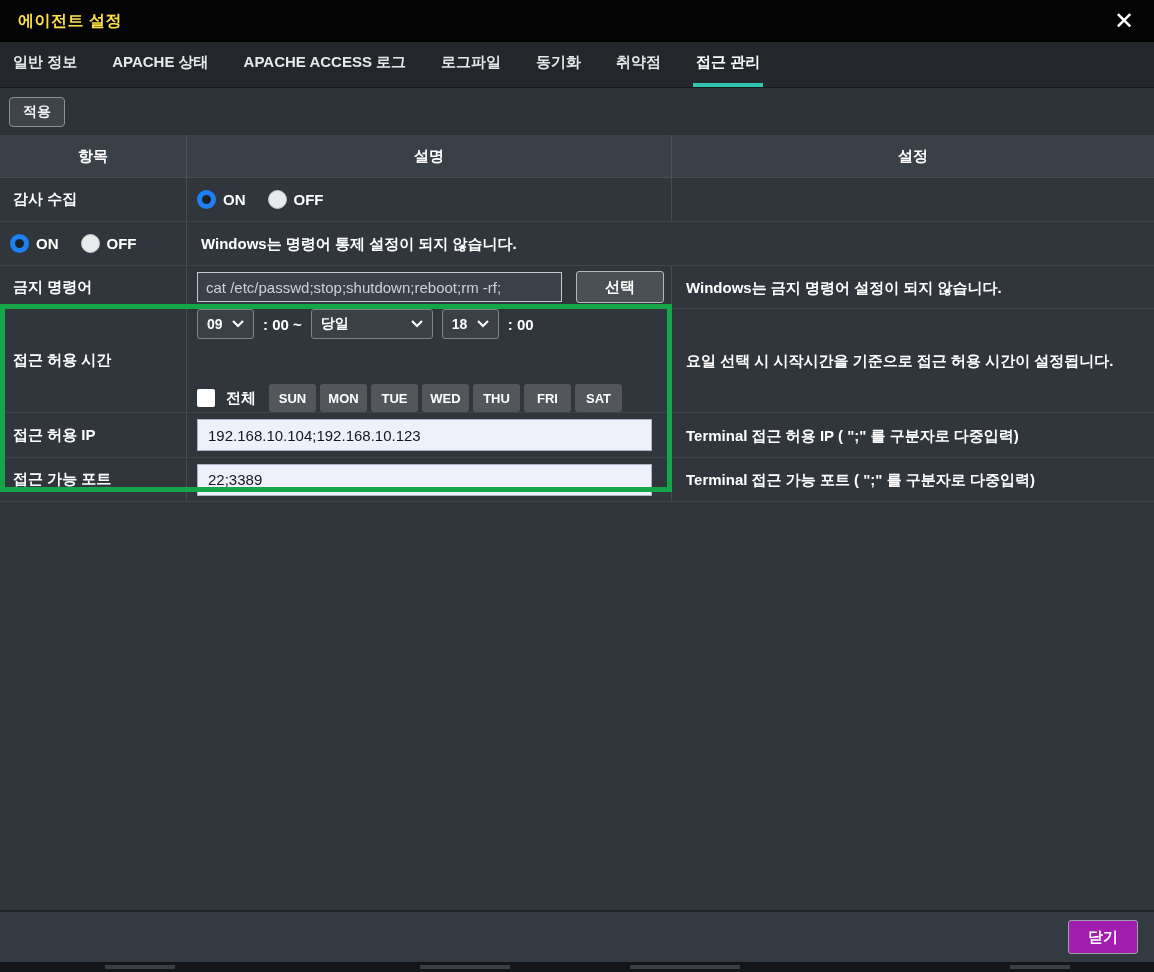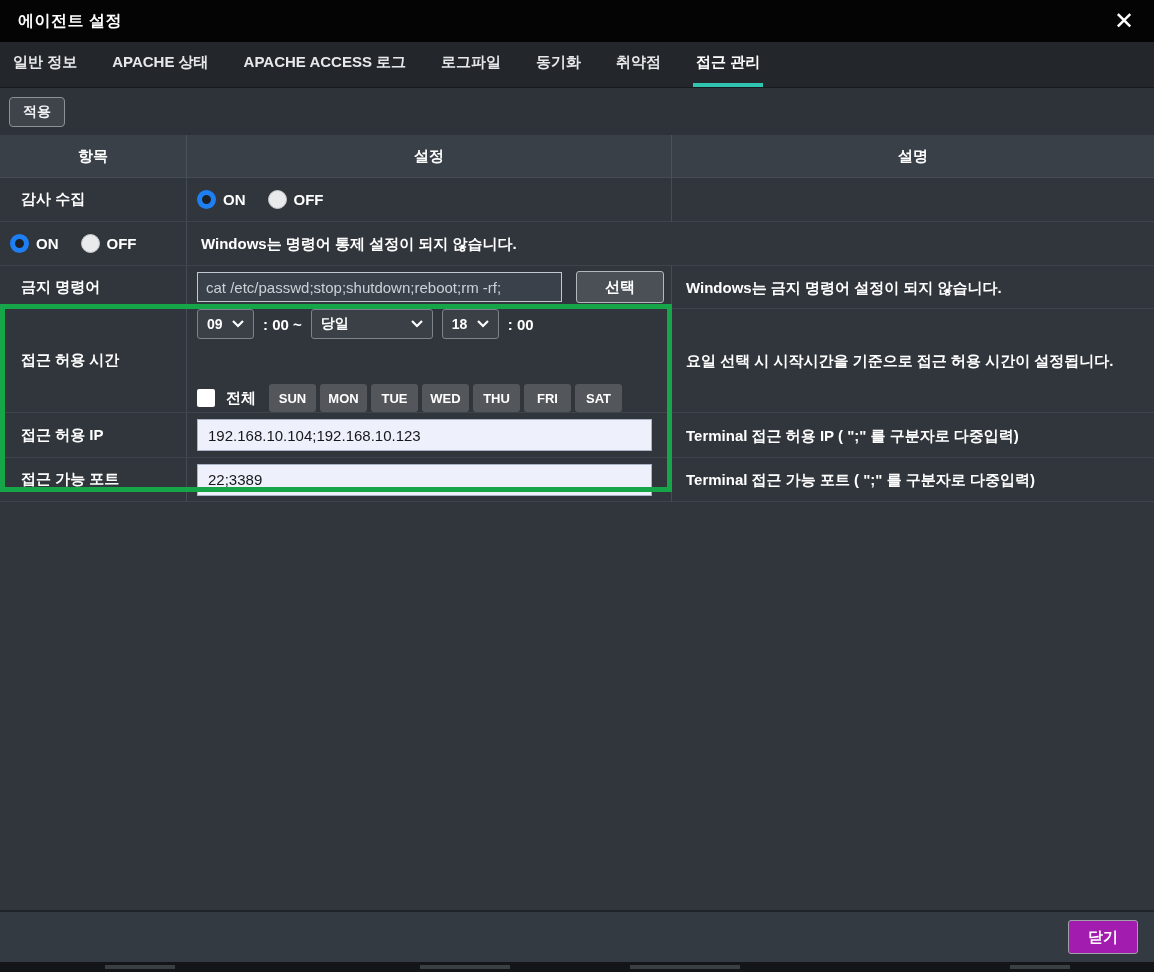--- a/index.html
+++ b/index.html
@@ -2,40 +2,40 @@
 <html><head>
 <meta charset="utf-8">
 <style>
   * { margin:0; padding:0; box-sizing:border-box; }
   html,body { width:1154px; height:972px; overflow:hidden; background:#30363c;
     font-family:"Liberation Sans","DejaVu Sans",sans-serif; }
   .dialog { position:relative; width:1154px; height:972px; display:flex; flex-direction:column; background:#30363c; }
 
   
   .titlebar { height:42px; background:#040405; display:flex; align-items:center; padding:0 18px; flex:0 0 auto; }
-  .title { font-size:16px; font-weight:700; color:#ffffff; letter-spacing:0.5px; }
+  .title { font-size:16px; font-weight:700; color:#fde047; letter-spacing:0.5px; }
   .close-x { margin-left:auto; color:#ffffff; font-size:24px; line-height:1; cursor:pointer; font-weight:400; padding:0 2px; }
 
   
   .tabbar { height:46px; background:#23272c; display:flex; align-items:stretch; padding-left:10px; gap:29px; flex:0 0 auto; border-bottom:1px solid #17191c; }
   .tab { display:flex; align-items:center; color:#e6e8ea; font-weight:700; font-size:15px; border-bottom:4px solid transparent; padding:0 3px; cursor:pointer; white-space:nowrap; }
   .tab.active { border-bottom-color:#31c4b0; color:#ffffff; }
 
   
   .toolbar { height:47px; background:#2d3338; display:flex; align-items:center; padding:0 9px; flex:0 0 auto; }
   .btn { background:#3f444b; border:1px solid #8d9196; border-radius:4px; color:#f2f3f5; font-weight:700; font-size:14px; padding:5px 13px; cursor:pointer; }
 
   
   .thead { height:43px; background:#394048; display:grid; grid-template-columns:187px 485px 1fr; border-bottom:1px solid #454c54; flex:0 0 auto; }
   .th { display:flex; align-items:center; justify-content:center; font-weight:700; color:#ffffff; font-size:15px; border-right:1px solid #4a525a; }
   .th:last-child { border-right:none; }
 
   .trow { display:grid; grid-template-columns:187px 485px 1fr; border-bottom:1px solid #3d444b; background:#30363c; flex:0 0 auto; }
   .td { display:flex; align-items:center; color:#ffffff; }
-  .td-item { padding-left:21px; font-weight:700; font-size:15px; border-right:1px solid #444c54; }
+  .td-item { padding-left:13px; font-weight:700; font-size:15px; border-right:1px solid #444c54; }
   .td-set { padding-left:10px; border-right:1px solid #444c54; }
   .td-desc { padding:0 14px; font-weight:700; font-size:15px; line-height:1.4; }
 
   
   .radio-group { display:flex; align-items:center; gap:22px; }
   .radio-opt { display:flex; align-items:center; gap:7px; cursor:pointer; }
   .radio { width:19px; height:19px; border-radius:50%; flex:0 0 auto; }
   .radio.on { border:5px solid #1e7ff2; background:#1d2126; }
   .radio.off { background:#e9eaeb; border:1px solid #c7c9cc; }
   .radio-label { color:#ffffff; font-weight:700; font-size:15px; }
@@ -111,22 +111,22 @@
         <span>접근 관리</span>
       </div>
   </div>
 
   <div class="toolbar">
     <button class="btn">적용</button>
   </div>
 
   <div class="thead">
     <div class="th">항목</div>
+    <div class="th">설명</div>
     <div class="th">설정</div>
-    <div class="th">설명</div>
   </div>
 
   <div class="trow" style="height:44px;">
     <div class="td td-item">감사 수집</div>
     <div class="td td-set">
       <div class="radio-group">
         <span class="radio-opt">
           <span class="radio on"></span>
           <span class="radio-label">ON</span>
         </span>

